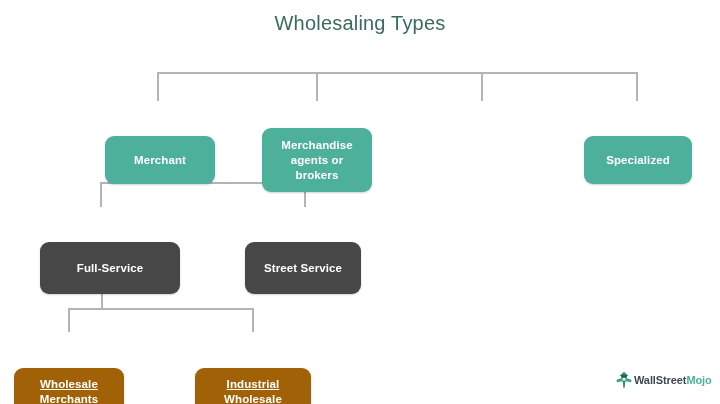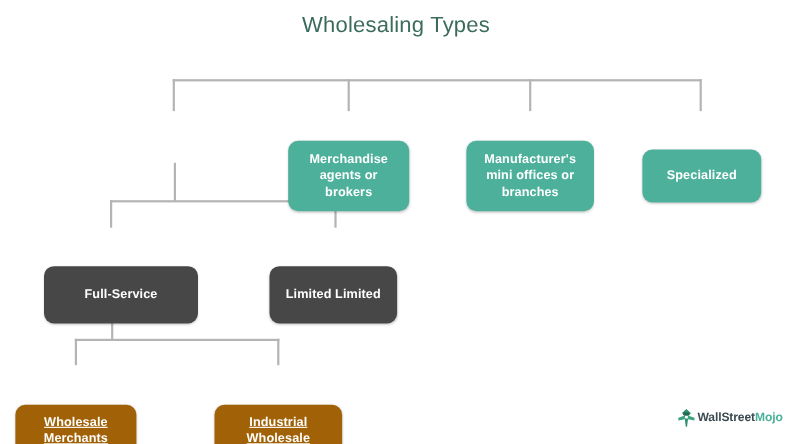--- a/index.html
+++ b/index.html
@@ -101,30 +101,30 @@
   <div class="conn v" style="left:158px; top:148px; height:35px;"></div>
   <div class="conn h" style="left:100px; top:182px; width:206px;"></div>
   <div class="conn v" style="left:100px; top:182px; height:25px;"></div>
   <div class="conn v" style="left:304px; top:182px; height:25px;"></div>
 
   <div class="conn v" style="left:101px; top:258px; height:51px;"></div>
   <div class="conn h" style="left:68px; top:308px; width:186px;"></div>
   <div class="conn v" style="left:68px; top:308px; height:24px;"></div>
   <div class="conn v" style="left:252px; top:308px; height:24px;"></div>
 
+  <div class="node green" style="left:105px; top:100px; width:110px; height:48px;">Merchant</div>
 
   <div class="node green" style="left:262px; top:92px; width:110px; height:64px;">Merchandise agents or brokers</div>
 
-  <div class="node green" style="left:424px; top:92px; width:116px; height:64px;">Manufacturer's mini offices or branches</div>
 
   <div class="node dark" style="left:40px; top:206px; width:140px; height:52px;">Full-Service</div>
 
   <div class="node green" style="left:584px; top:100px; width:108px; height:48px;">Specialized</div>
 
-  <div class="node dark" style="left:245px; top:206px; width:116px; height:52px;">Limited Limited</div>
+  <div class="node dark" style="left:245px; top:206px; width:116px; height:52px;">Street Service</div>
 
   <div class="node gray" style="left:14px; top:332px; width:110px; height:48px;">Wholesale Merchants</div>
 
   <div class="node gray" style="left:195px; top:332px; width:116px; height:48px;">Industrial Wholesale</div>
 
   <div class="logo" style="left:614px; top:370px;">
     <svg class="logo-mark" viewBox="0 0 24 24">
       <path d="M12 2.2 L17.4 7.2 L14.6 7.2 L14.6 9.6 L9.4 9.6 L9.4 7.2 L6.6 7.2 Z" fill="#2f8f6e"></path>
       <path d="M3.2 11.6 L10.4 9.2 L10.4 13.4 L3.2 14.6 Z" fill="#3aa57f"></path>
       <path d="M20.8 11.6 L13.6 9.2 L13.6 13.4 L20.8 14.6 Z" fill="#3aa57f"></path>

